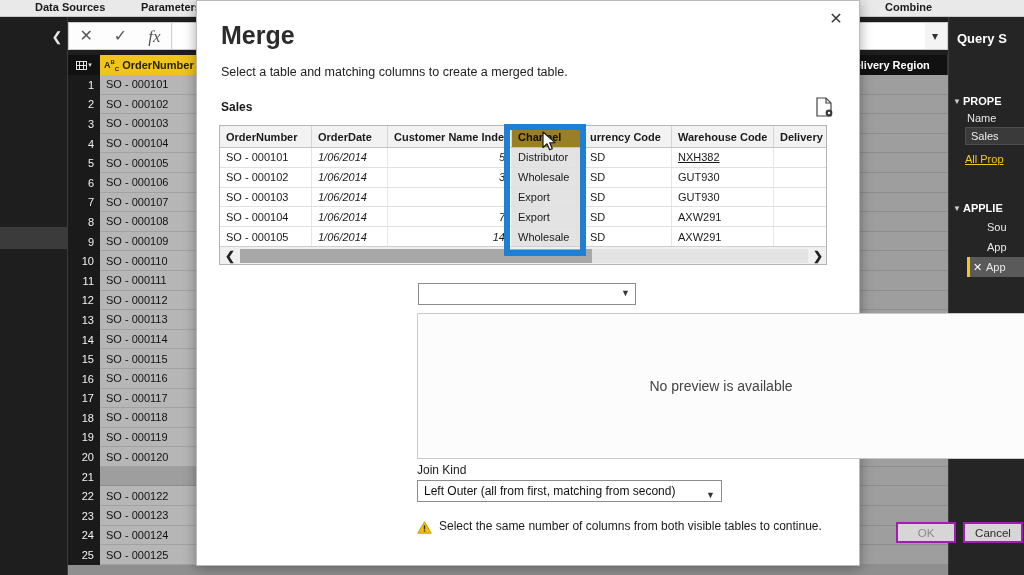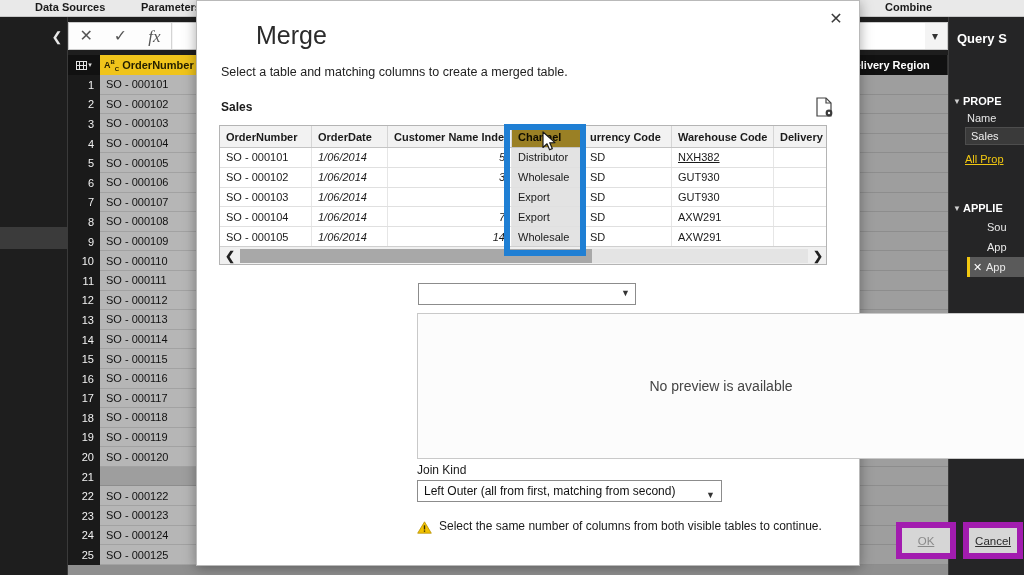--- a/index.html
+++ b/index.html
@@ -152,21 +152,21 @@
     background: #ffffff; border: 1px solid #b9b9b9;
     box-shadow: 0 2px 12px rgba(0,0,0,0.35);
   }
   .dlg-close {
     position: absolute; right: 10px; top: 6px; width: 26px; height: 22px;
     display: flex; align-items: center; justify-content: center;
     color: #3b3b3b; font-size: 16px; cursor: pointer;
   }
   .dlg-title {
     position: absolute; left: 24px; top: 20px;
-    font-size: 25px; color: #2b2b2b; font-weight: normal; margin-left: 35px;
+    font-size: 25px; color: #2b2b2b; font-weight: bold;
   }
   .dlg-sub {
     position: absolute; left: 24px; top: 64px;
     font-size: 12.5px; color: #222;
   }
   .dlg-tablename {
     position: absolute; left: 24px; top: 99px;
     font-size: 12px; color: #1a1a1a; font-weight: bold;
   }
   .dlg-tableicon {
@@ -236,24 +236,24 @@
     font-size: 12px; color: #111; line-height: 20px; padding-left: 6px;
     white-space: nowrap; overflow: hidden;
   }
   .joinkind-select .caret { position: absolute; right: 6px; top: 4px; font-size: 9px; color: #333; }
 
   .warnrow { position: absolute; left: 220px; top: 518px; display: flex; align-items: center; gap: 7px; }
   .warn-ico { width: 15px; height: 13px; }
   .warn-text { font-size: 12px; color: #1a1a1a; white-space: nowrap; }
 
   .dlg-btn {
-    position: absolute; top: 521px; height: 37px; width: 60px;
-    background: #d6d6d6; border: 6px solid #a21caf;
+    position: absolute; top: 521px; height: 21px; width: 60px;
+    background: #d6d6d6; border: 2px solid #a21caf;
     font-size: 11.5px; color: #4a4a4a;
-    display: flex; align-items: center; justify-content: center; text-decoration: underline;
+    display: flex; align-items: center; justify-content: center;
   }
   .dlg-btn.ok { left: 699px; color: #8a8a8a; }
   .dlg-btn.cancel { left: 766px; color: #2b2b2b; }
 </style>
 </head>
 <body>
 
 <div id="app">
 
   <div class="ribbon-strip">

